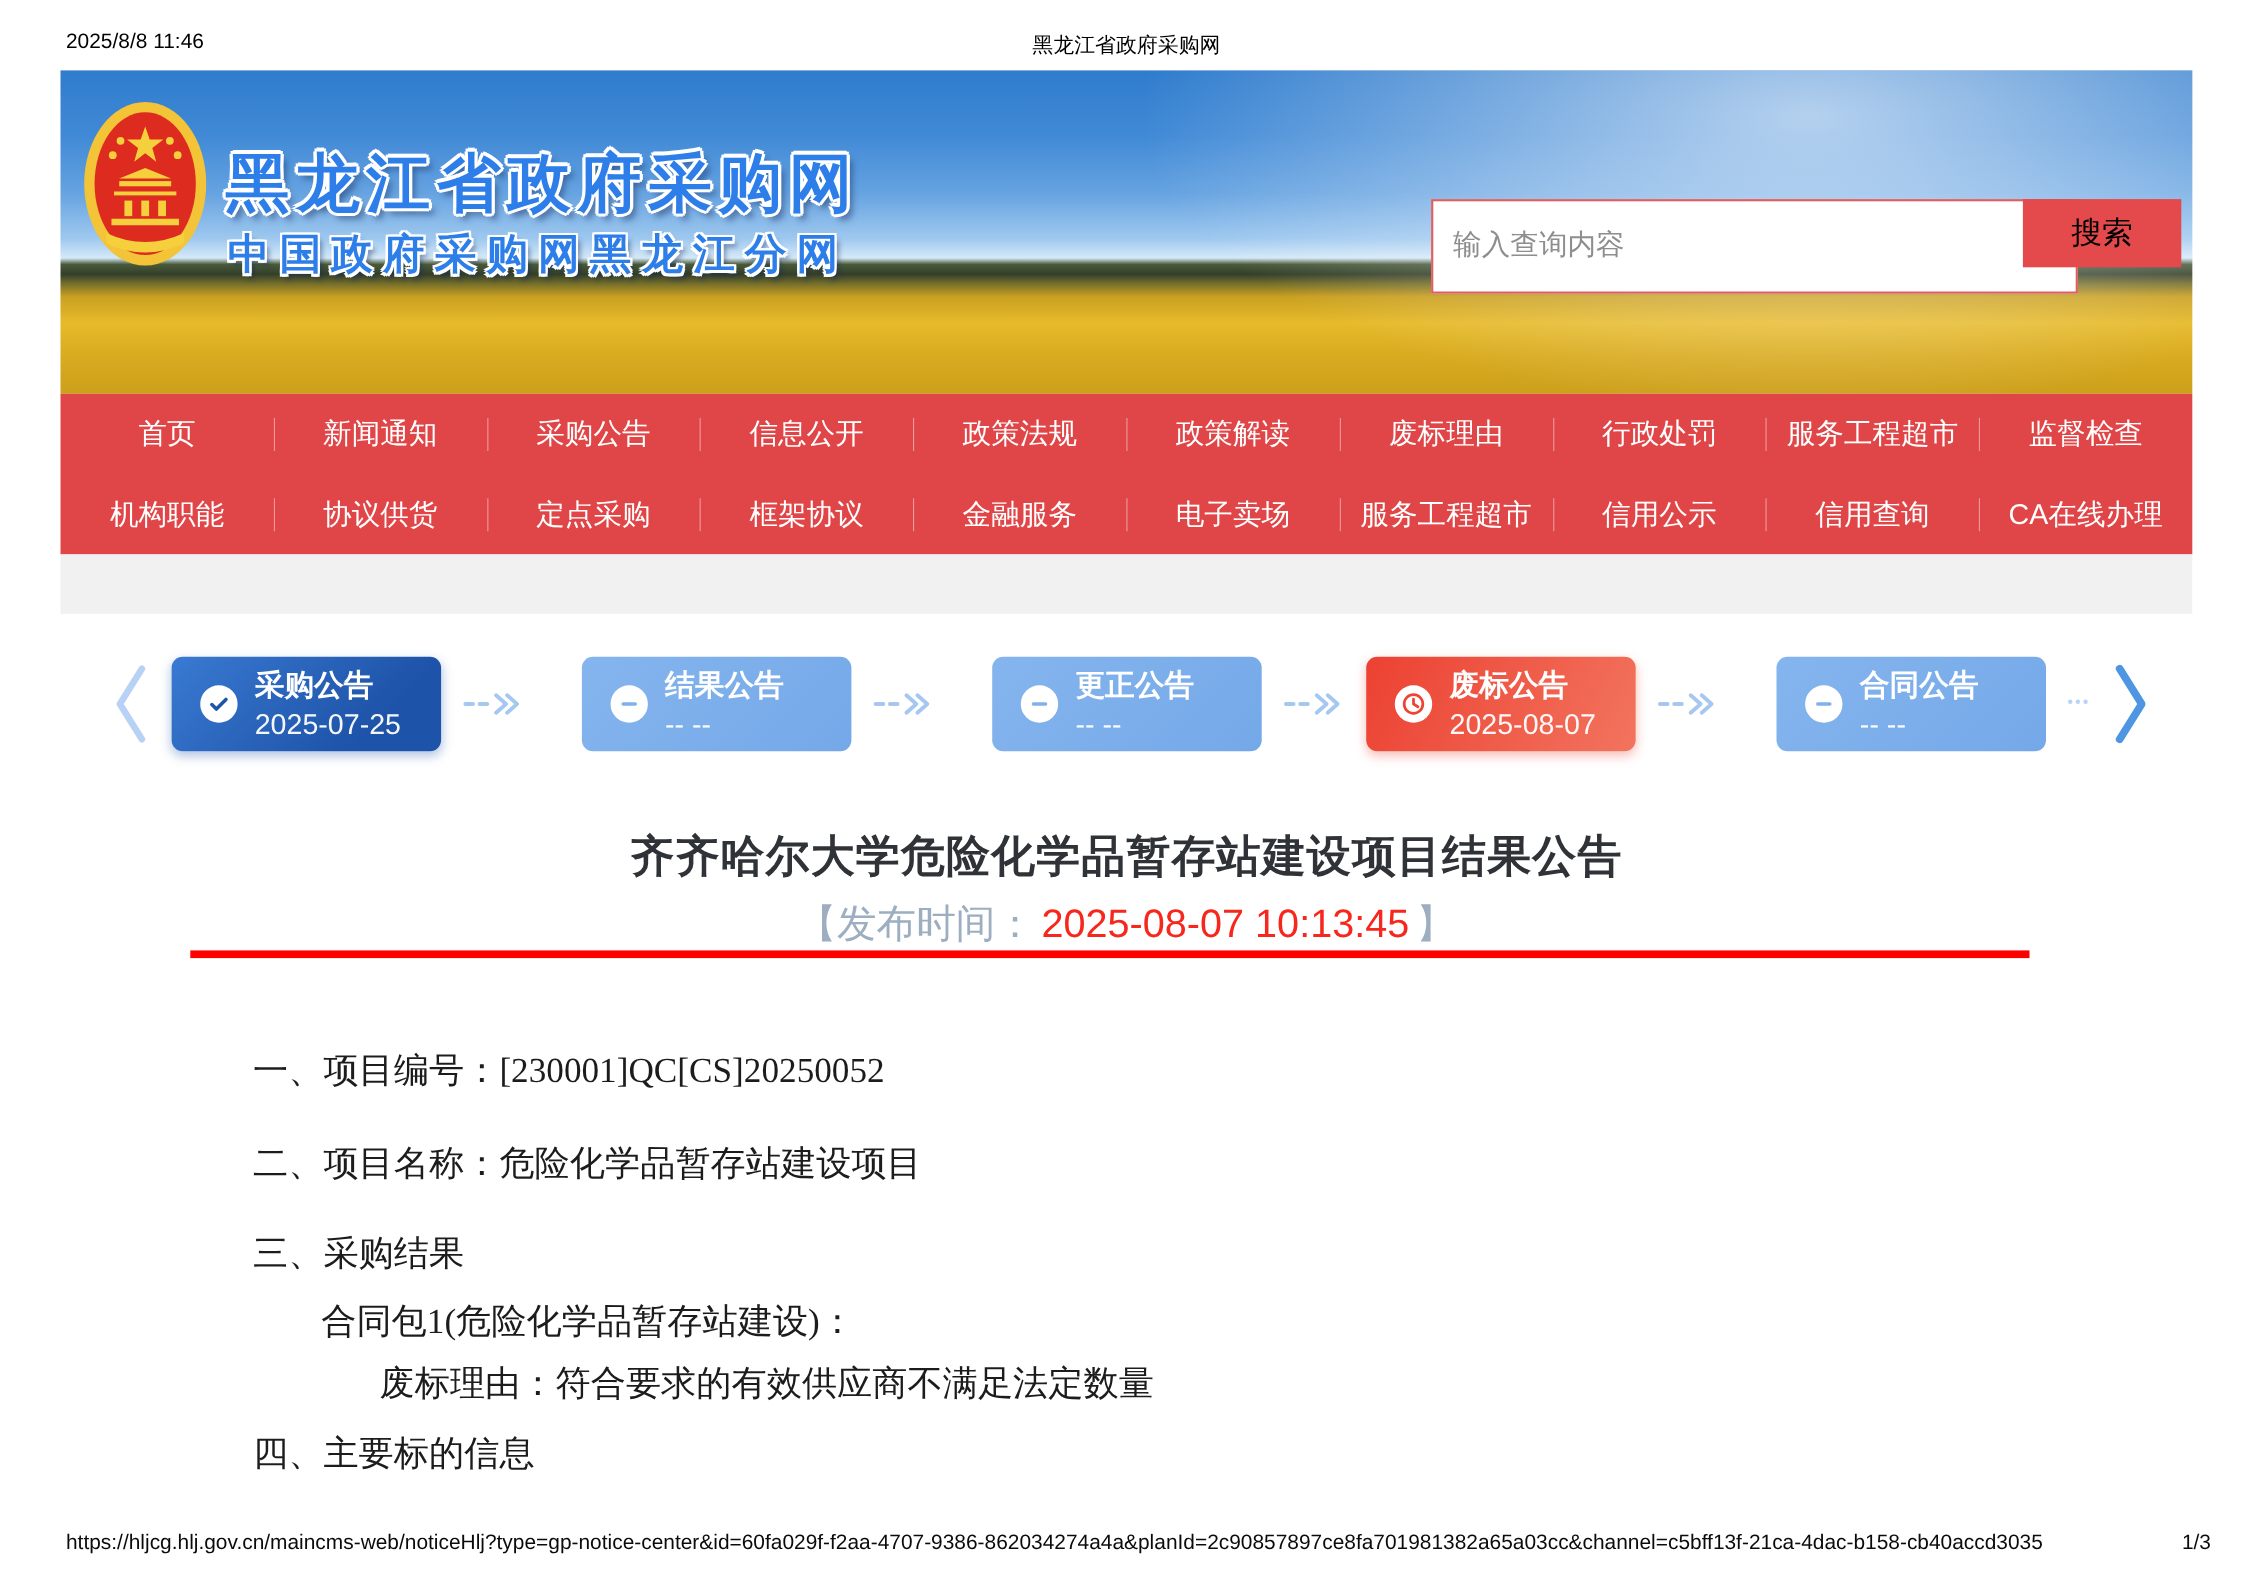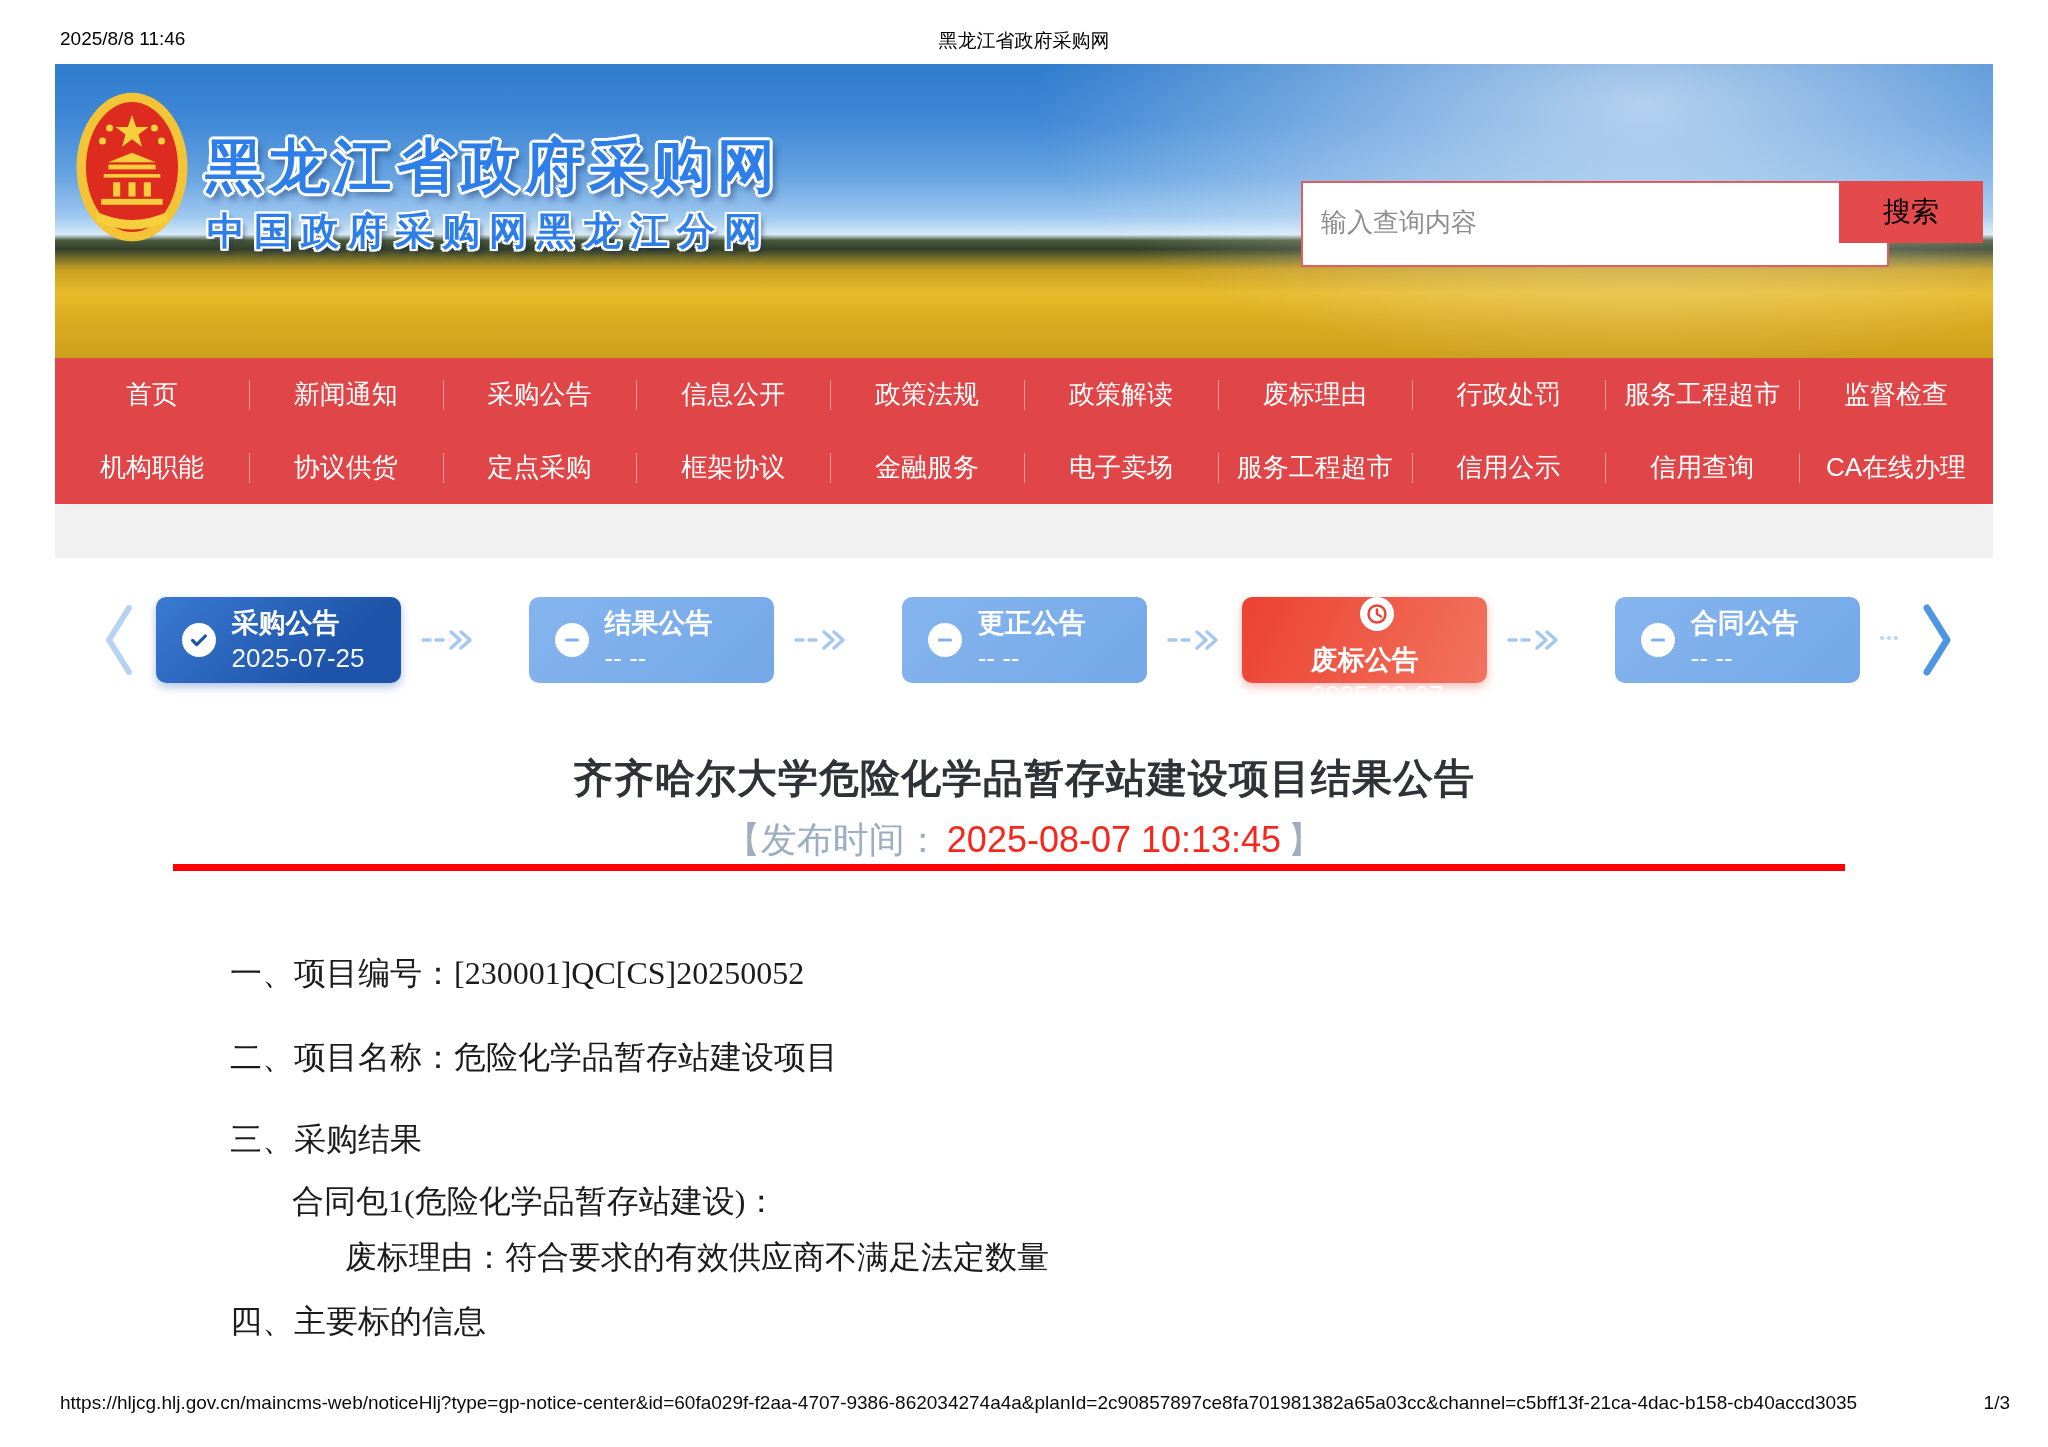--- a/index.html
+++ b/index.html
@@ -38,21 +38,21 @@
     width:1px;height:30px;background:rgba(255,255,255,.45);}
   .gray-strip{position:absolute;left:55px;top:504px;width:1938px;height:54px;background:#f1f1f1;}
 
   
   .timeline{position:absolute;left:55px;top:558px;width:1938px;height:164px;display:flex;align-items:center;
     justify-content:space-between;padding:0 40px 0 46px;box-sizing:border-box;}
   .step{width:245px;height:86px;border-radius:10px;display:flex;align-items:center;padding-left:26px;
     box-sizing:border-box;gap:16px;cursor:pointer;flex:0 0 245px;}
   .step.done{background:linear-gradient(135deg,#3a7ad2 0%,#1d53a8 75%);box-shadow:0 4px 10px rgba(29,83,168,.35);}
   .step.pending{background:linear-gradient(135deg,#85b5ee 0%,#74a8e8 100%);margin-left:33px;}
-  .step.void{background:linear-gradient(115deg,#ec4132 0%,#f2745e 100%);box-shadow:0 4px 10px rgba(236,65,50,.35);flex-direction:column;}
+  .step.void{background:linear-gradient(115deg,#ec4132 0%,#f2745e 100%);box-shadow:0 4px 10px rgba(236,65,50,.35);}
   .step-icon{width:34px;height:34px;border-radius:50%;background:#fff;display:flex;align-items:center;
     justify-content:center;flex:0 0 34px;}
   .step-texts{color:#fff;line-height:1;}
   .step-title{font-size:27px;font-weight:bold;}
   .step-date{font-size:26px;margin-top:8px;opacity:.95;}
   .arrow{flex:0 0 54px;}
   .mini-dash{flex:0 0 18px;height:4px;border-top:4px dotted #b9d3f4;}
   .chev{cursor:pointer;flex:0 0 auto;}
 
   

